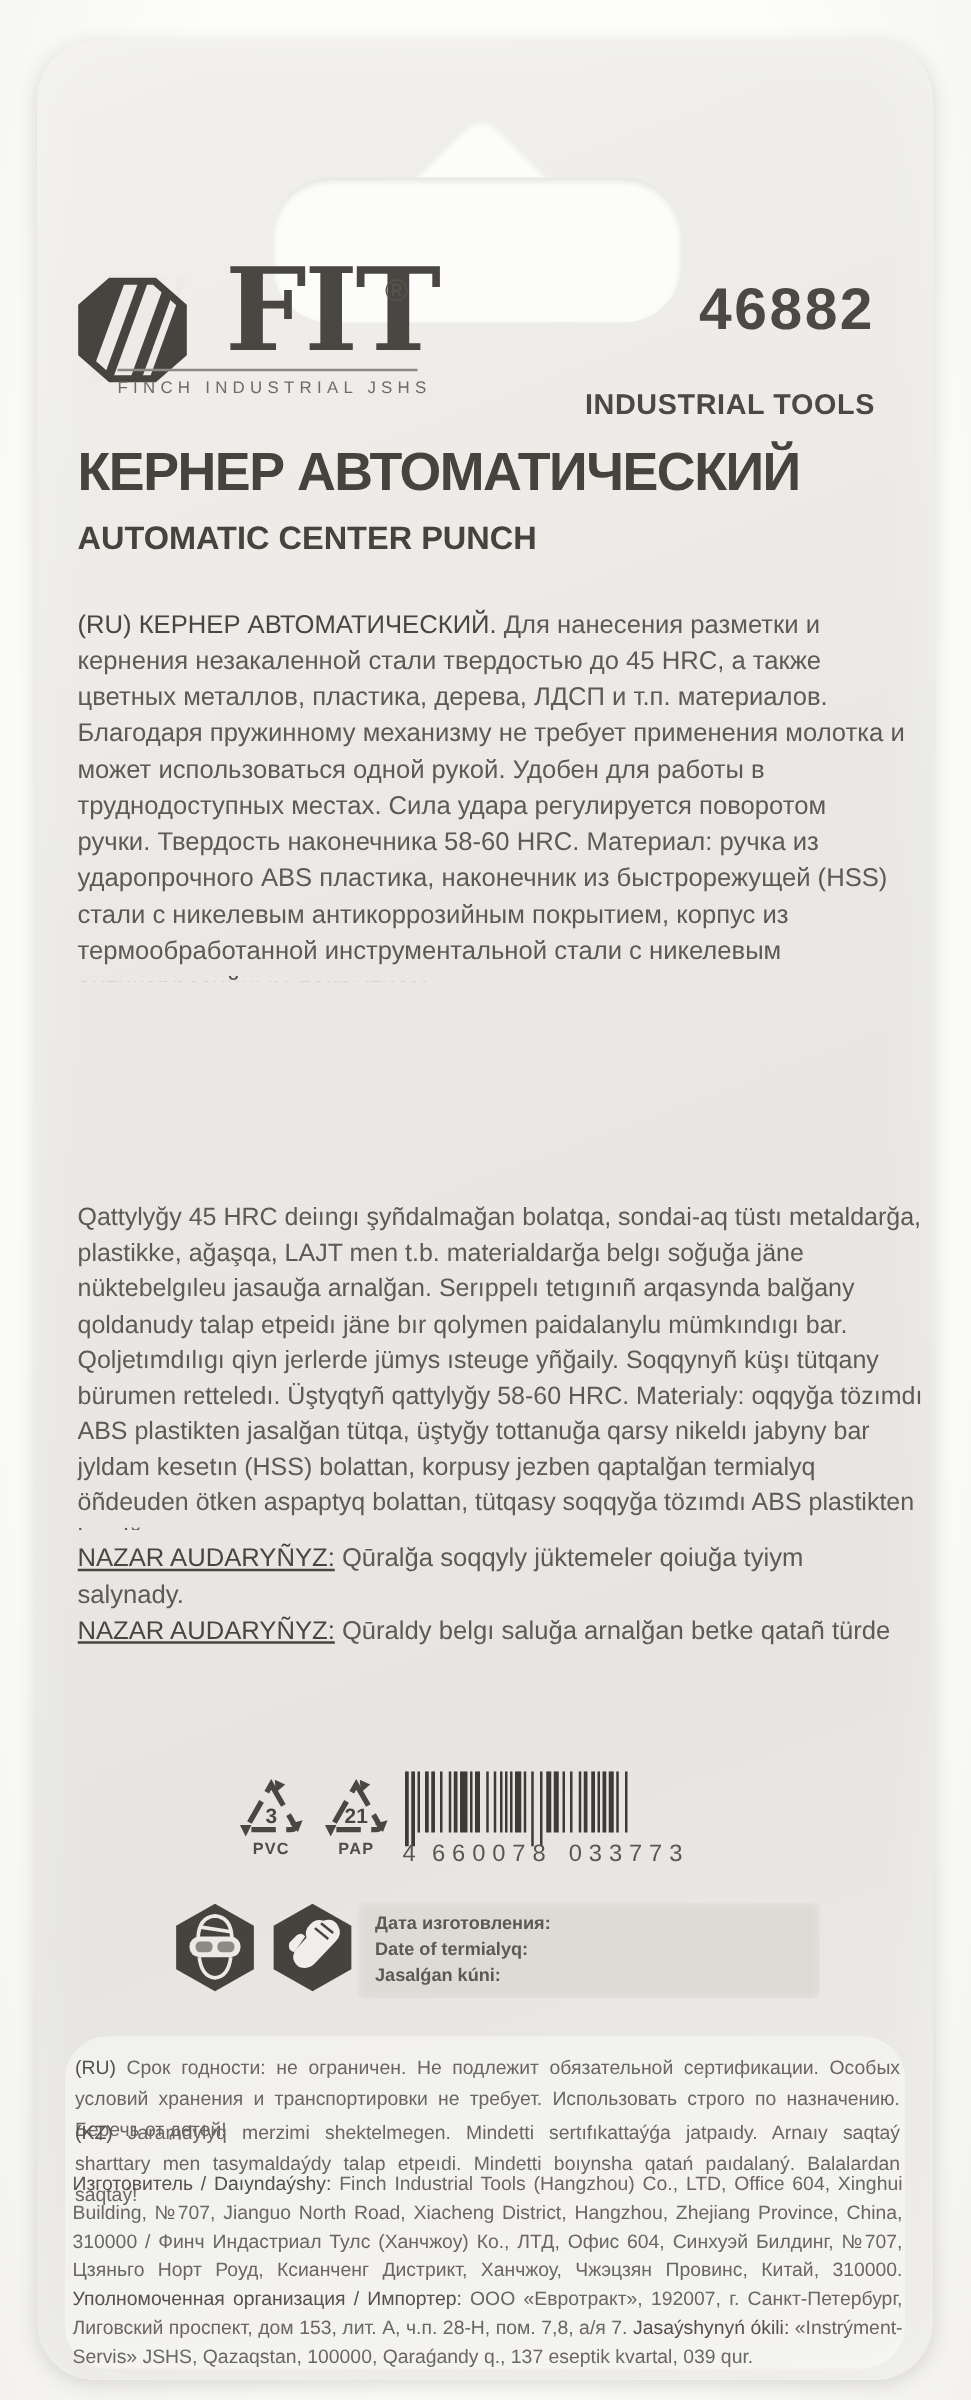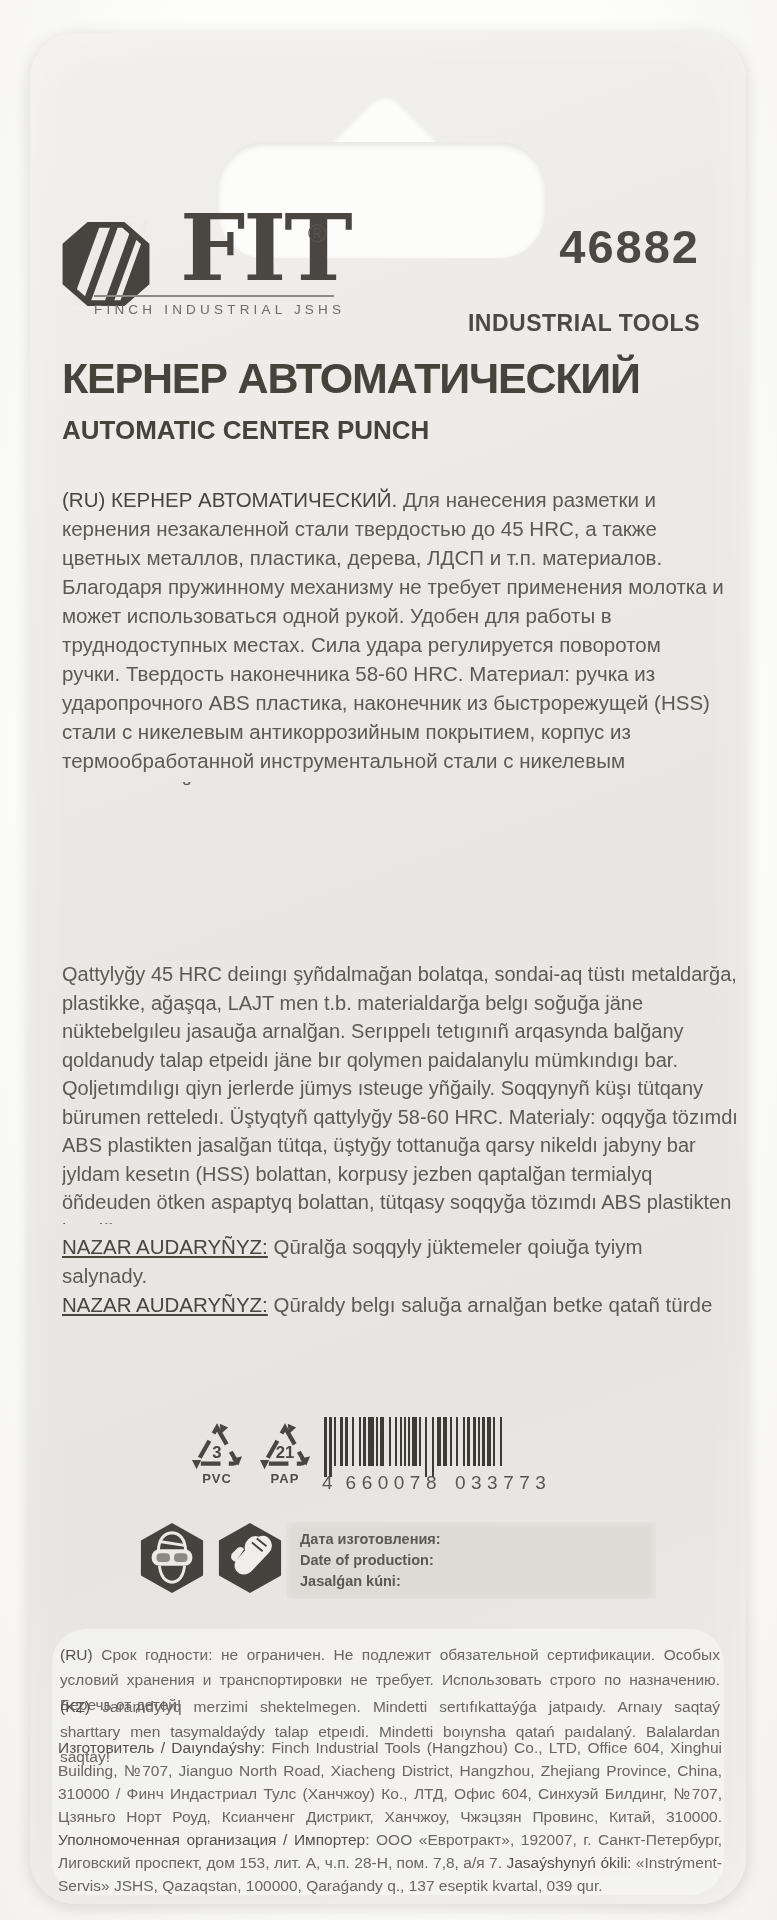--- a/index.html
+++ b/index.html
@@ -207,21 +207,21 @@
     <svg class="hex hx2" viewBox="0 0 70 76">
       <polygon points="35,2 67,20 67,56 35,74 3,56 3,20" fill="#46433e"></polygon>
       <path d="M24 54 Q16 48 21 40 L30 30 Q28 24 33 19 Q38 14 44 16 Q52 13 56 20 Q60 27 54 33 L38 50 Q32 57 24 54 Z" fill="#f0eeea"></path>
       <path d="M20 42 Q14 40 16 34 L22 28 Q26 25 29 29" fill="#f0eeea"></path>
       <path d="M37 22 L48 31 M42 18 L52 26" stroke="#46433e" stroke-width="2" fill="none"></path>
     </svg>
 
     <div class="datebox">
       <div class="labels">
         <div>Дата изготовления:</div>
-        <div>Date of production:</div>
+        <div>Date of termialyq:</div>
         <div>Jasalǵan kúni:</div>
       </div>
     </div>
 
     <div class="bottom-panel"></div>
     <div class="fineprint fp-ru"><span class="b">(RU) </span><span>Срок годности: не ограничен. Не подлежит обязательной сертификации. Особых условий хранения и транспортировки не требует. Использовать строго по назначению. Беречь от детей!</span></div>
     <div class="fineprint fp-kz"><span class="b">(KZ) </span><span>Jaramdylyq merzimi shektelmegen. Mindetti sertıfıkattaýǵa jatpaıdy. Arnaıy saqtaý sharttary men tasymaldaýdy talap etpeıdi. Mindetti boıynsha qatań paıdalaný. Balalardan saqtaý!</span></div>
     <div class="manufacturer"><span class="b">Изготовитель / Daıyndaýshy: </span><span>Finch Industrial Tools (Hangzhou) Co., LTD, Office 604, Xinghui Building, №707, Jianguo North Road, Xiacheng District, Hangzhou, Zhejiang Province, China, 310000 / Финч Индастриал Тулс (Ханчжоу) Ко., ЛТД, Офис 604, Синхуэй Билдинг, №707, Цзяньго Норт Роуд, Ксианченг Дистрикт, Ханчжоу, Чжэцзян Провинс, Китай, 310000. </span><span class="b">Уполномоченная организация / Импортер: </span><span>ООО «Евротракт», 192007, г. Санкт-Петербург, Лиговский проспект, дом 153, лит. А, ч.п. 28-Н, пом. 7,8, а/я 7. </span><span class="b">Jasaýshynyń ókili: </span><span>«Instrýment-Servis» JSHS, Qazaqstan, 100000, Qaraǵandy q., 137 eseptik kvartal, 039 qur.</span></div>
 
   </div>

